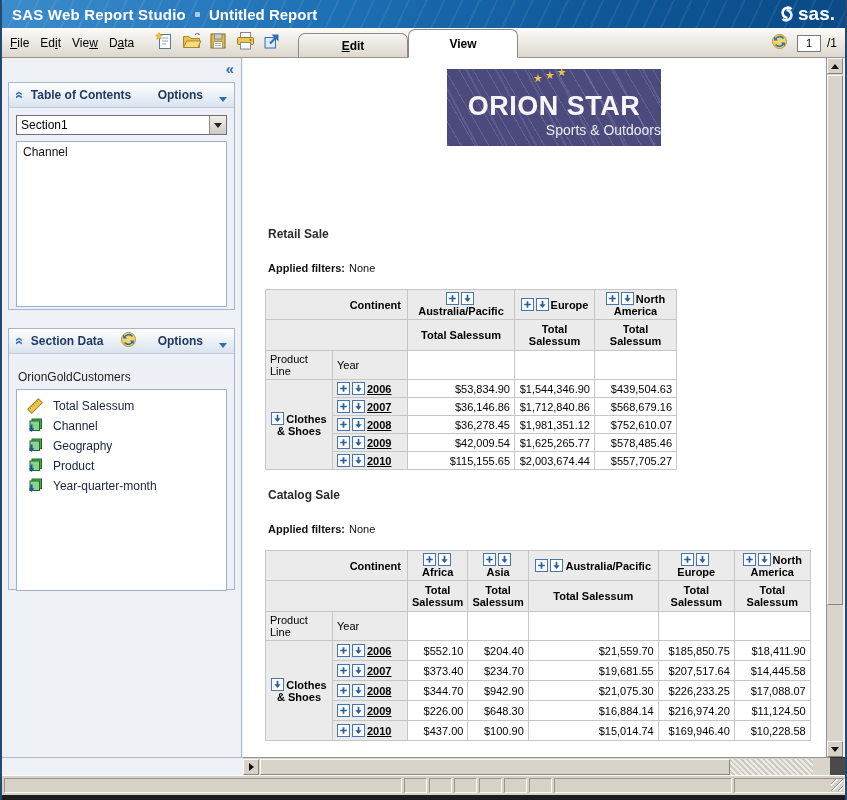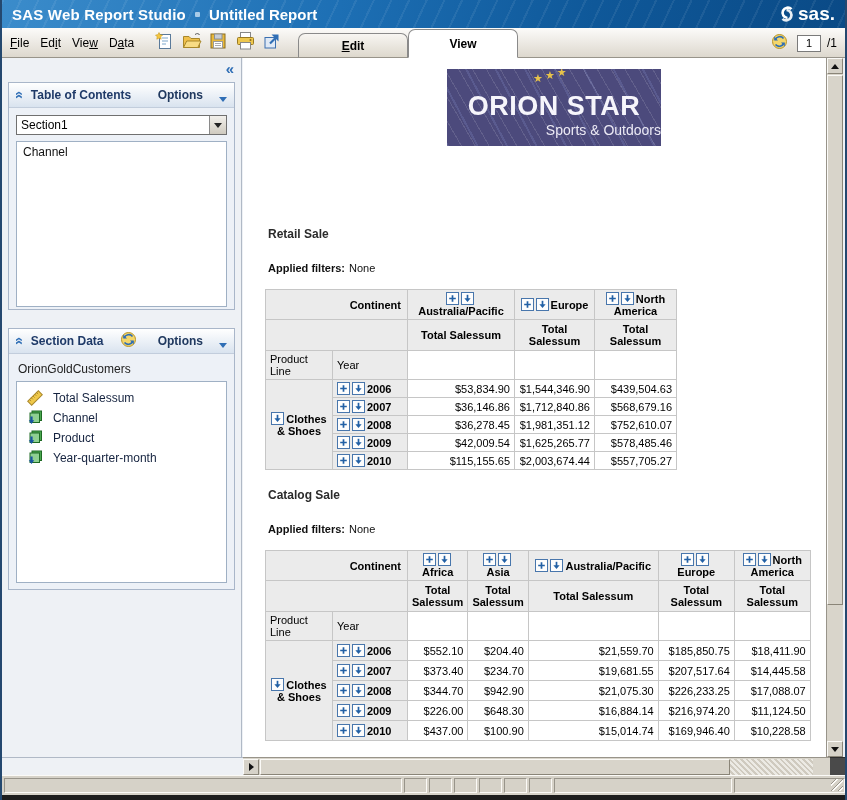--- a/index.html
+++ b/index.html
@@ -43,21 +43,21 @@
   .options{margin-left:auto;display:flex;align-items:flex-end;gap:16px;color:#20395f;}
   .tri-down{width:0;height:0;border-left:4px solid transparent;border-right:4px solid transparent;border-top:5px solid #2f6eb5;}
   .combo{margin:7px 7px 6px 7px;height:20px;background:#fff;border:1px solid #707070;display:flex;align-items:center;font-size:12px;}
   .combo-text{flex:1;padding-left:4px;}
   .combo-btn{width:17px;height:18px;background:linear-gradient(#f2f0ec,#cfcabf);border-left:1px solid #8a8a8a;
     display:flex;align-items:center;justify-content:center;}
   .combo-btn .tri-down{border-top-color:#222;}
   .listbox{margin:0 7px;background:#fff;border:1px solid #9fb0c4;overflow:hidden;}
   .toc-list{height:166px;}
   .toc-item{font-size:12px;padding:3px 6px;color:#111;}
-  .sd-source{font-size:12px;color:#222;padding:8px 9px 5px 9px;}
+  .sd-source{font-size:12px;color:#222;padding:16px 9px 5px 9px;}
   .sd-list{height:202px;padding-top:6px;}
   .sd-item{display:flex;align-items:center;gap:10px;font-size:12px;color:#15233f;padding:2px 6px 2px 10px;}
   .sd-icon{width:16px;height:16px;display:flex;align-items:center;justify-content:center;}
   
   .main{position:absolute;left:241px;top:58px;width:587px;height:699px;background:#fff;overflow:hidden;}
   .orion-logo{position:relative;margin:11px 0 0 204px;width:214px;height:77px;background:#4c4a7c;overflow:hidden;}
   .orion-logo:before{content:"";position:absolute;inset:0;
     background:repeating-linear-gradient(60deg,rgba(255,255,255,.12) 0 1px,transparent 1px 12px),
                repeating-linear-gradient(62deg,rgba(130,140,200,.25) 0 2px,transparent 2px 26px);}
   .orion-stars{position:absolute;top:3px;left:86px;color:#e6c24b;font-size:11px;letter-spacing:2px;}
@@ -72,21 +72,21 @@
   .filters{margin:21px 0 0 25px;font-size:11px;color:#111;}
   .filters b{margin-right:4px;}
   .rtable{margin:15px 0 0 22px;border-collapse:collapse;font-size:11px;color:#000;border:1px solid #8e8e8e;table-layout:fixed;}
   .rtable td{border:1px solid #c6c6c6;padding:2px 4px;vertical-align:middle;overflow:hidden;}
   .rtable td.hdr{background:#ebebeb;}
   .rtable td.corner{text-align:right;font-weight:bold;padding-right:6px;height:25px;}
   .rtable td.colhead{font-weight:bold;text-align:center;height:25px;}
   .rtable td.measure{font-weight:bold;text-align:center;height:31px;}
   .rtable td.rowlbl{font-weight:normal;height:29px;}
   .rtable td.stub{font-weight:bold;text-align:center;background:#ebebeb;}
-  .rtable td.yearcell{background:#ebebeb;font-weight:bold;white-space:nowrap;height:18px;}
+  .rtable td.yearcell{background:#ebebeb;font-weight:bold;white-space:nowrap;height:18px;text-decoration:underline;}
   .rtable td.val{text-align:right;white-space:nowrap;}
   .ticon{display:inline-block;width:13px;height:13px;vertical-align:-2px;margin-right:2px;}
   
   .vscroll{position:absolute;right:2px;top:58px;width:17px;height:699px;background:#d9d5cb;border-left:1px solid #98948a;}
   .sbtn{position:absolute;left:0;width:16px;height:16px;background:#d6d2c8;
     border:1px solid;border-color:#fbfaf7 #8a8578 #8a8578 #fbfaf7;display:flex;align-items:center;justify-content:center;}
   .vthumb{position:absolute;left:0;top:17px;width:16px;height:530px;background:#d8d4ca;
     border:1px solid;border-color:#fbfaf7 #8a8578 #8a8578 #fbfaf7;}
   .tri{width:0;height:0;}
   .tri.up{border-left:4px solid transparent;border-right:4px solid transparent;border-bottom:5px solid #111;}
@@ -261,20 +261,31 @@
           </div>
           <div class="sd-item">
             <span class="sd-icon">
               <svg width="16" height="16" viewBox="0 0 16 16">
                 <rect x="5" y="1" width="9.5" height="9.5" fill="#4aa74f" stroke="#1e6b24"></rect>
                 <rect x="3" y="3" width="9.5" height="9.5" fill="#8fd092" stroke="#1e6b24"></rect>
                 <path d="M4.5 6.5v4.5" stroke="#1a55a0" stroke-width="2.2"></path>
                 <path d="M1.8 10.2h5.4L4.5 14z" fill="#1a55a0"></path>
               </svg>
             </span>
+            <span>Geography</span>
+          </div>
+          <div class="sd-item">
+            <span class="sd-icon">
+              <svg width="16" height="16" viewBox="0 0 16 16">
+                <rect x="5" y="1" width="9.5" height="9.5" fill="#4aa74f" stroke="#1e6b24"></rect>
+                <rect x="3" y="3" width="9.5" height="9.5" fill="#8fd092" stroke="#1e6b24"></rect>
+                <path d="M4.5 6.5v4.5" stroke="#1a55a0" stroke-width="2.2"></path>
+                <path d="M1.8 10.2h5.4L4.5 14z" fill="#1a55a0"></path>
+              </svg>
+            </span>
             <span>Product</span>
           </div>
           <div class="sd-item">
             <span class="sd-icon">
               <svg width="16" height="16" viewBox="0 0 16 16">
                 <rect x="5" y="1" width="9.5" height="9.5" fill="#4aa74f" stroke="#1e6b24"></rect>
                 <rect x="3" y="3" width="9.5" height="9.5" fill="#8fd092" stroke="#1e6b24"></rect>
                 <path d="M4.5 6.5v4.5" stroke="#1a55a0" stroke-width="2.2"></path>
                 <path d="M1.8 10.2h5.4L4.5 14z" fill="#1a55a0"></path>
               </svg>

